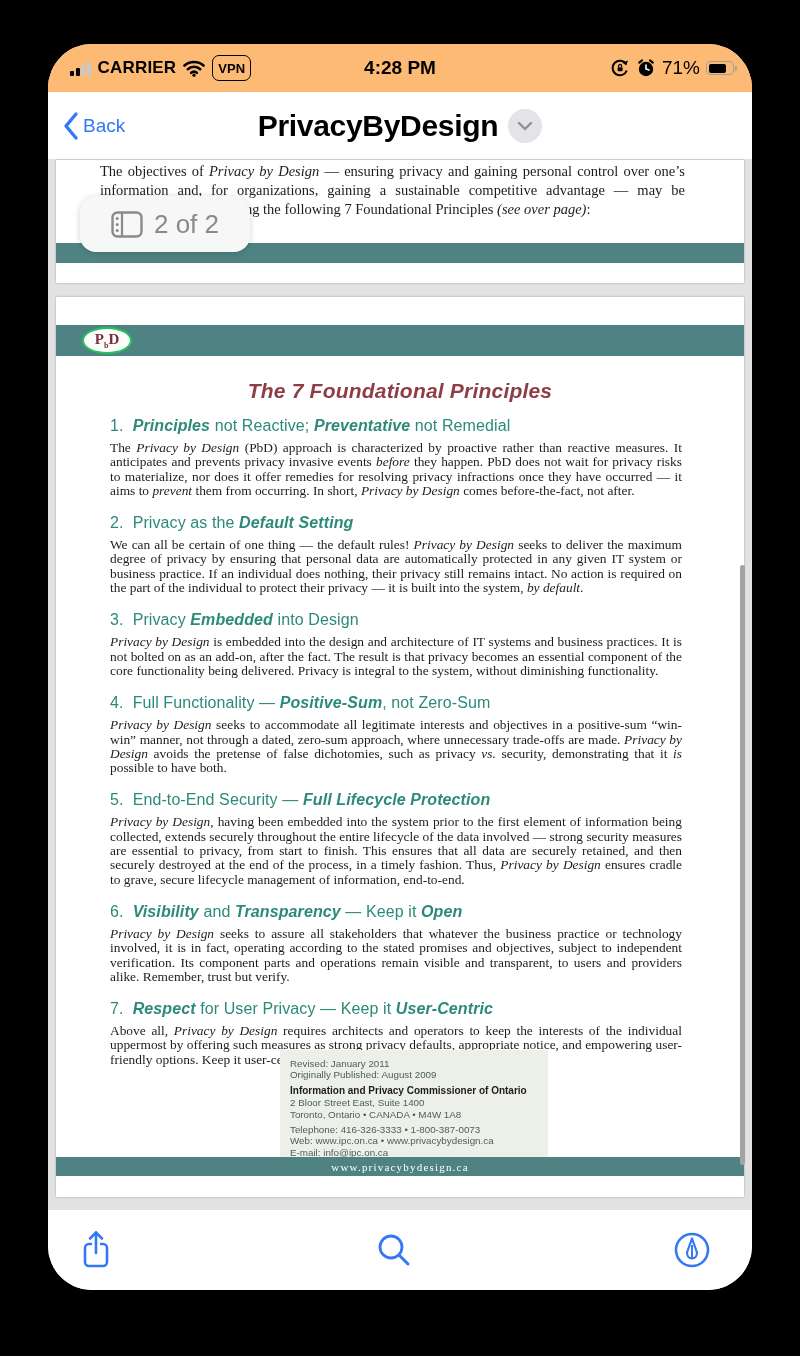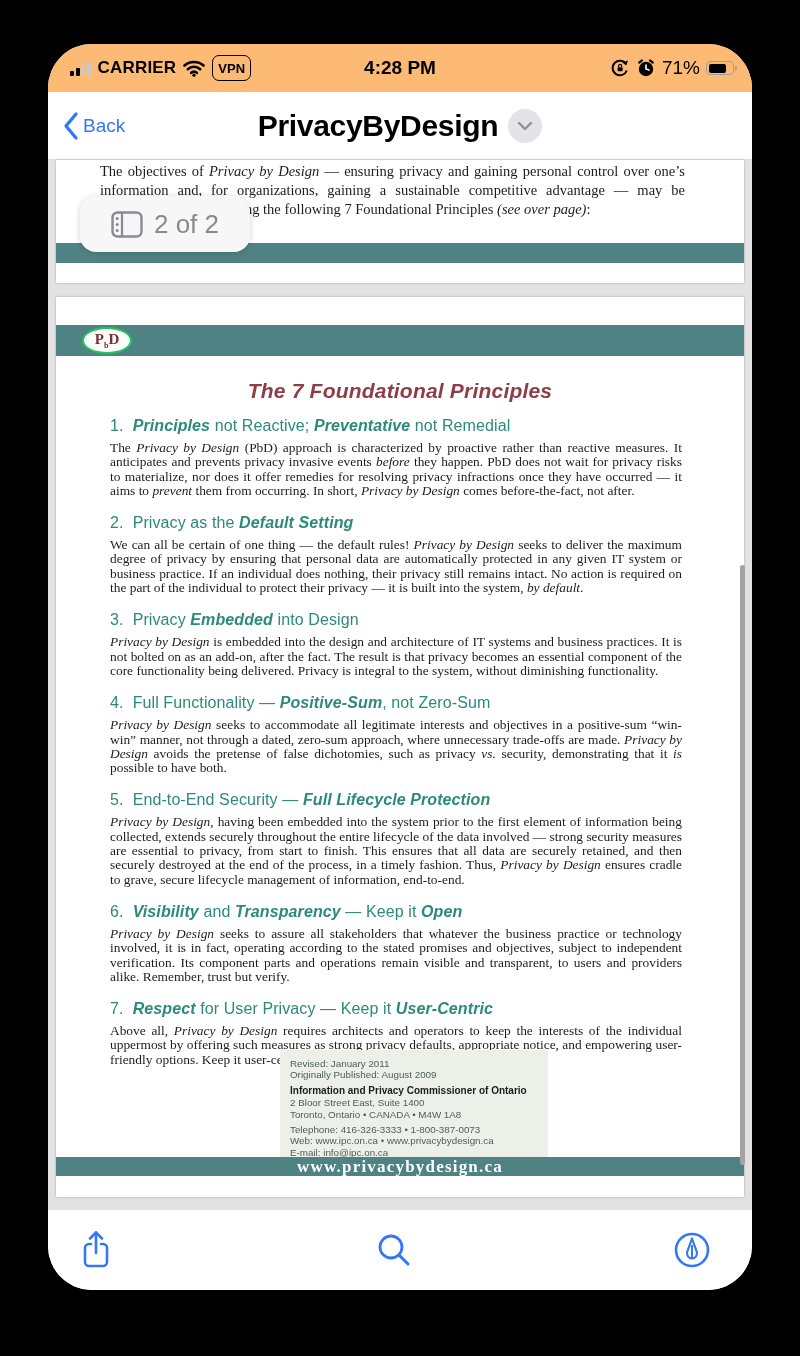--- a/index.html
+++ b/index.html
@@ -63,22 +63,22 @@
                   color:#1c1c1c; text-align:justify; margin:0 0 16px 0; }
 
   .infobox { position:absolute; left:224px; top:753px; width:268px; background:#edefe9;
              padding:8px 10px; font-size:9.8px; line-height:11.4px; color:#4e5e5a; }
   .infobox div:nth-child(2) { margin-bottom:4px; }
   .infobox div:nth-child(3) { font-weight:bold; color:#1d1d1b; font-size:10px; margin-bottom:1px; }
   .infobox div:nth-child(5) { margin-bottom:4px; }
 
   .p2-footer { position:absolute; left:0; right:0; top:860px; height:19px; display:flex;
                align-items:center; justify-content:center; }
-  .p2-footer span { color:#fff; font-family:"Liberation Serif", serif; font-weight:bold;
-                    font-size:17px; letter-spacing:1.2px; }
+  .p2-footer span { color:#fff; font-family:"Liberation Serif", serif; font-weight:normal;
+                    font-size:11px; letter-spacing:1.2px; }
 
   .scrollbar { position:absolute; left:692px; top:405px; width:5px; height:600px;
                background:#a3a3a3; border-radius:3px; }
 
   .pagepill { position:absolute; left:32px; top:36px; width:170px; height:56px; background:#f7f7f7;
               border-radius:16px; box-shadow:0 1px 6px rgba(0,0,0,.18); display:flex; align-items:center;
               justify-content:center; gap:11px; z-index:5; cursor:pointer; }
   .pagepill .pp-label { font-size:26px; color:#8a8a8e; }
 
   

